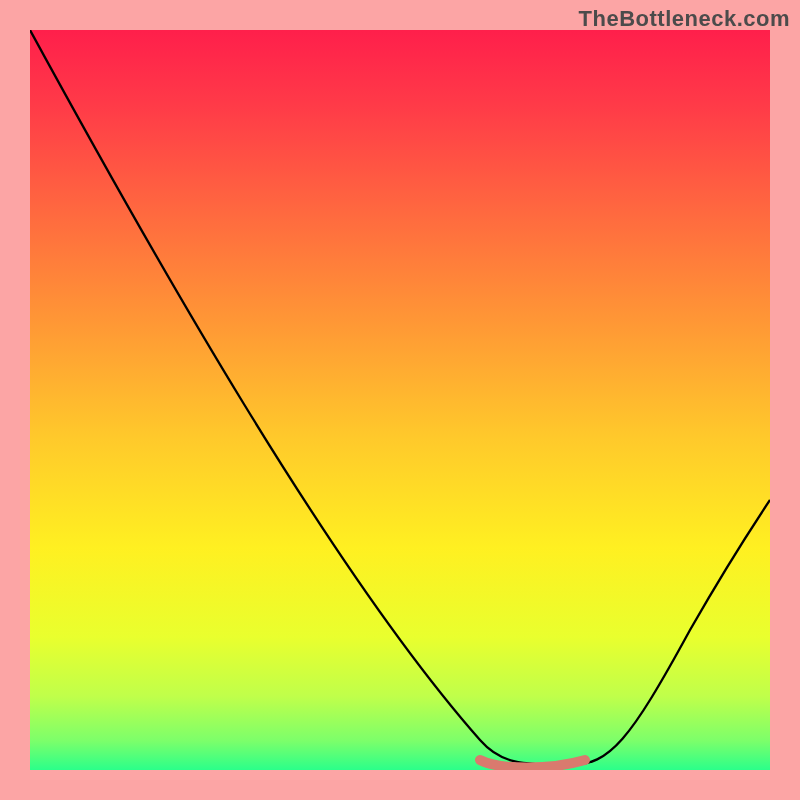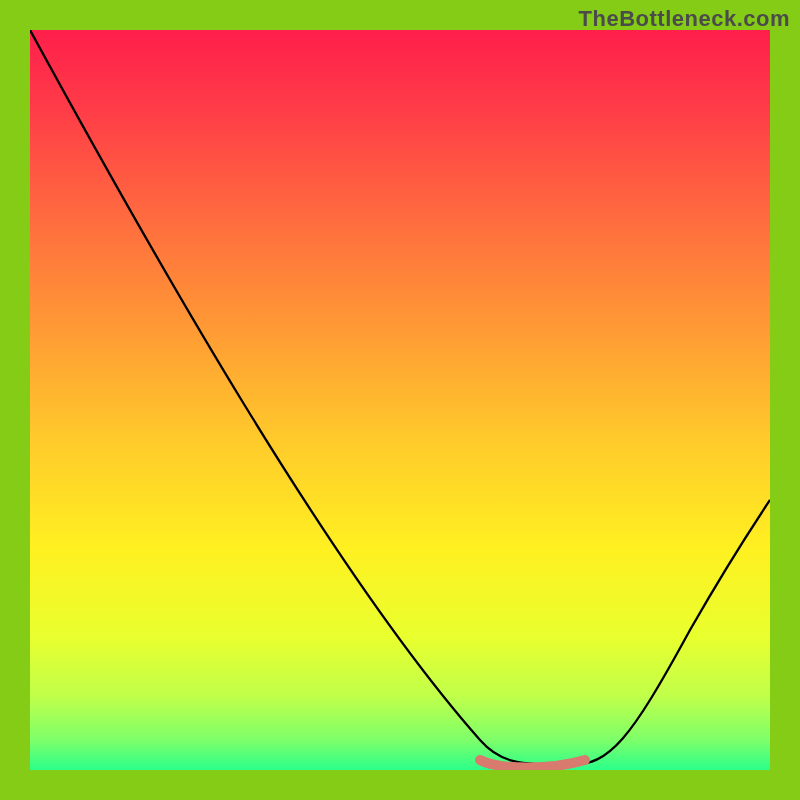--- a/index.html
+++ b/index.html
@@ -8,21 +8,21 @@
     width: 800px;
     height: 800px;
     background: #000;
     font-family: Arial, Helvetica, sans-serif;
     overflow: hidden;
   }
   .frame {
     position: relative;
     width: 800px;
     height: 800px;
-    background: #84cc16;
+    background: #fca5a5;
   }
   .watermark {
     position: absolute;
     top: 6px;
     right: 10px;
     color: #4b4b4b;
     font-size: 22px;
     font-weight: bold;
     letter-spacing: 0.5px;
     z-index: 10;

